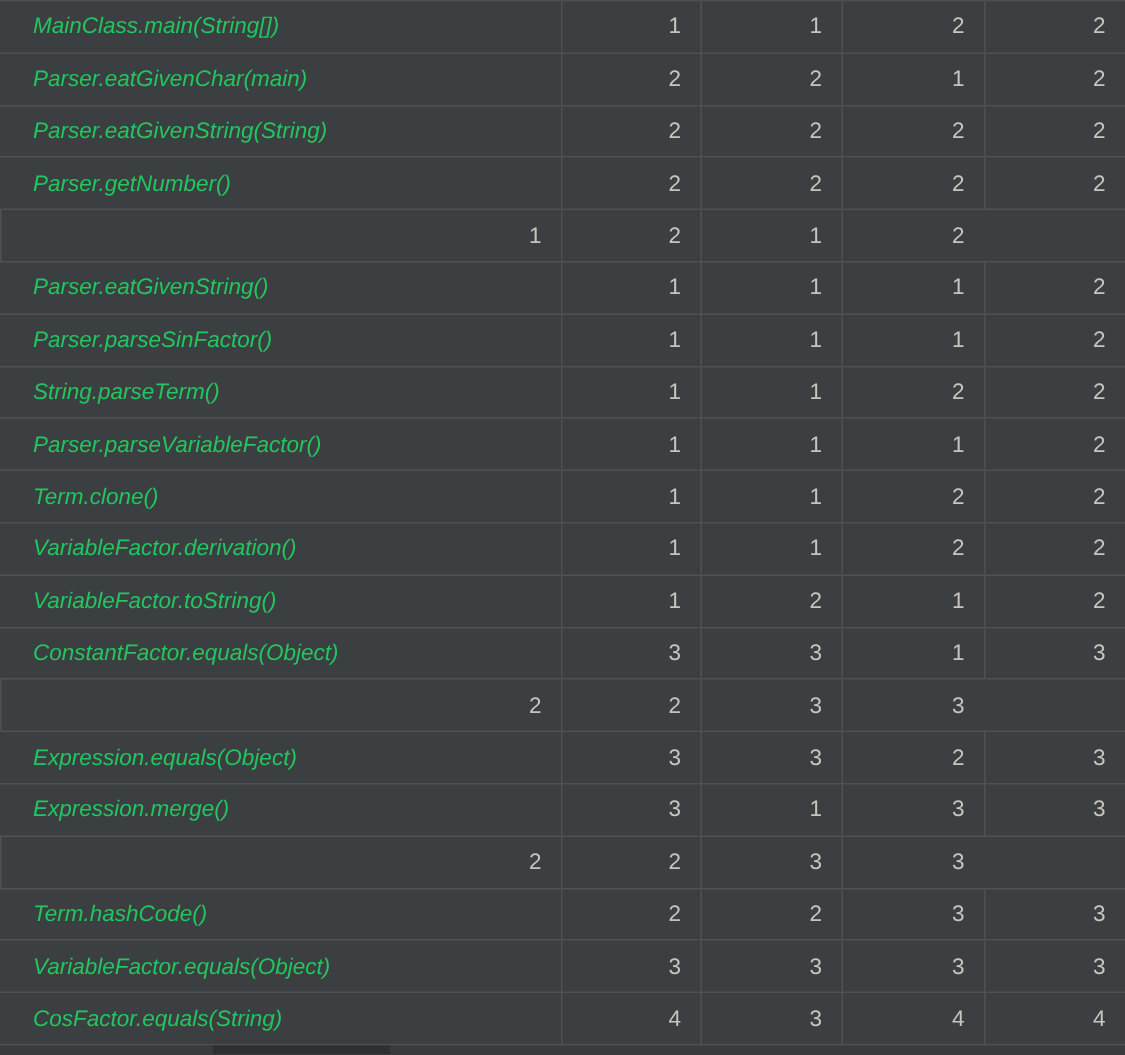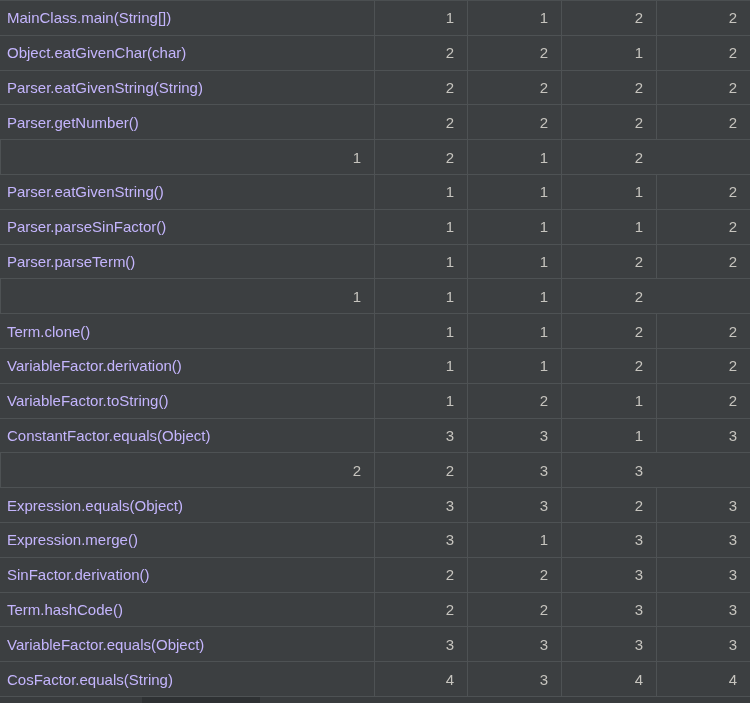--- a/index.html
+++ b/index.html
@@ -36,23 +36,24 @@
   }
   .cell {
     display: flex;
     align-items: center;
     box-sizing: border-box;
     font-size: 15px;
     white-space: nowrap;
     overflow: hidden;
   }
   .cell.name {
-    padding-left: 7px;
-    color: #c4b5fd;
+    padding-left: 22px;
+    color: #22c55e;
     justify-content: flex-start;
+    font-style: italic;
   }
   .cell.num {
     padding-right: 13px;
     color: #c6c4be;
     justify-content: flex-end;
     border-left: 1px solid #4e5254;
   }
   #hscrollbar {
     position: absolute;
     left: 0;
@@ -76,21 +77,21 @@
 <div id="screen">
   <div id="metrics-table">
       <div class="row">
         <div class="cell name">MainClass.main(String[])</div>
         <div class="cell num">1</div>
         <div class="cell num">1</div>
         <div class="cell num">2</div>
         <div class="cell num">2</div>
       </div>
       <div class="row">
-        <div class="cell name">Object.eatGivenChar(char)</div>
+        <div class="cell name">Parser.eatGivenChar(main)</div>
         <div class="cell num">2</div>
         <div class="cell num">2</div>
         <div class="cell num">1</div>
         <div class="cell num">2</div>
       </div>
       <div class="row">
         <div class="cell name">Parser.eatGivenString(String)</div>
         <div class="cell num">2</div>
         <div class="cell num">2</div>
         <div class="cell num">2</div>
@@ -117,27 +118,28 @@
         <div class="cell num">2</div>
       </div>
       <div class="row">
         <div class="cell name">Parser.parseSinFactor()</div>
         <div class="cell num">1</div>
         <div class="cell num">1</div>
         <div class="cell num">1</div>
         <div class="cell num">2</div>
       </div>
       <div class="row">
-        <div class="cell name">Parser.parseTerm()</div>
-        <div class="cell num">1</div>
-        <div class="cell num">1</div>
-        <div class="cell num">2</div>
-        <div class="cell num">2</div>
-      </div>
-      <div class="row">
+        <div class="cell name">String.parseTerm()</div>
+        <div class="cell num">1</div>
+        <div class="cell num">1</div>
+        <div class="cell num">2</div>
+        <div class="cell num">2</div>
+      </div>
+      <div class="row">
+        <div class="cell name">Parser.parseVariableFactor()</div>
         <div class="cell num">1</div>
         <div class="cell num">1</div>
         <div class="cell num">1</div>
         <div class="cell num">2</div>
       </div>
       <div class="row">
         <div class="cell name">Term.clone()</div>
         <div class="cell num">1</div>
         <div class="cell num">1</div>
         <div class="cell num">2</div>
@@ -178,21 +180,20 @@
         <div class="cell num">3</div>
       </div>
       <div class="row">
         <div class="cell name">Expression.merge()</div>
         <div class="cell num">3</div>
         <div class="cell num">1</div>
         <div class="cell num">3</div>
         <div class="cell num">3</div>
       </div>
       <div class="row">
-        <div class="cell name">SinFactor.derivation()</div>
         <div class="cell num">2</div>
         <div class="cell num">2</div>
         <div class="cell num">3</div>
         <div class="cell num">3</div>
       </div>
       <div class="row">
         <div class="cell name">Term.hashCode()</div>
         <div class="cell num">2</div>
         <div class="cell num">2</div>
         <div class="cell num">3</div>

